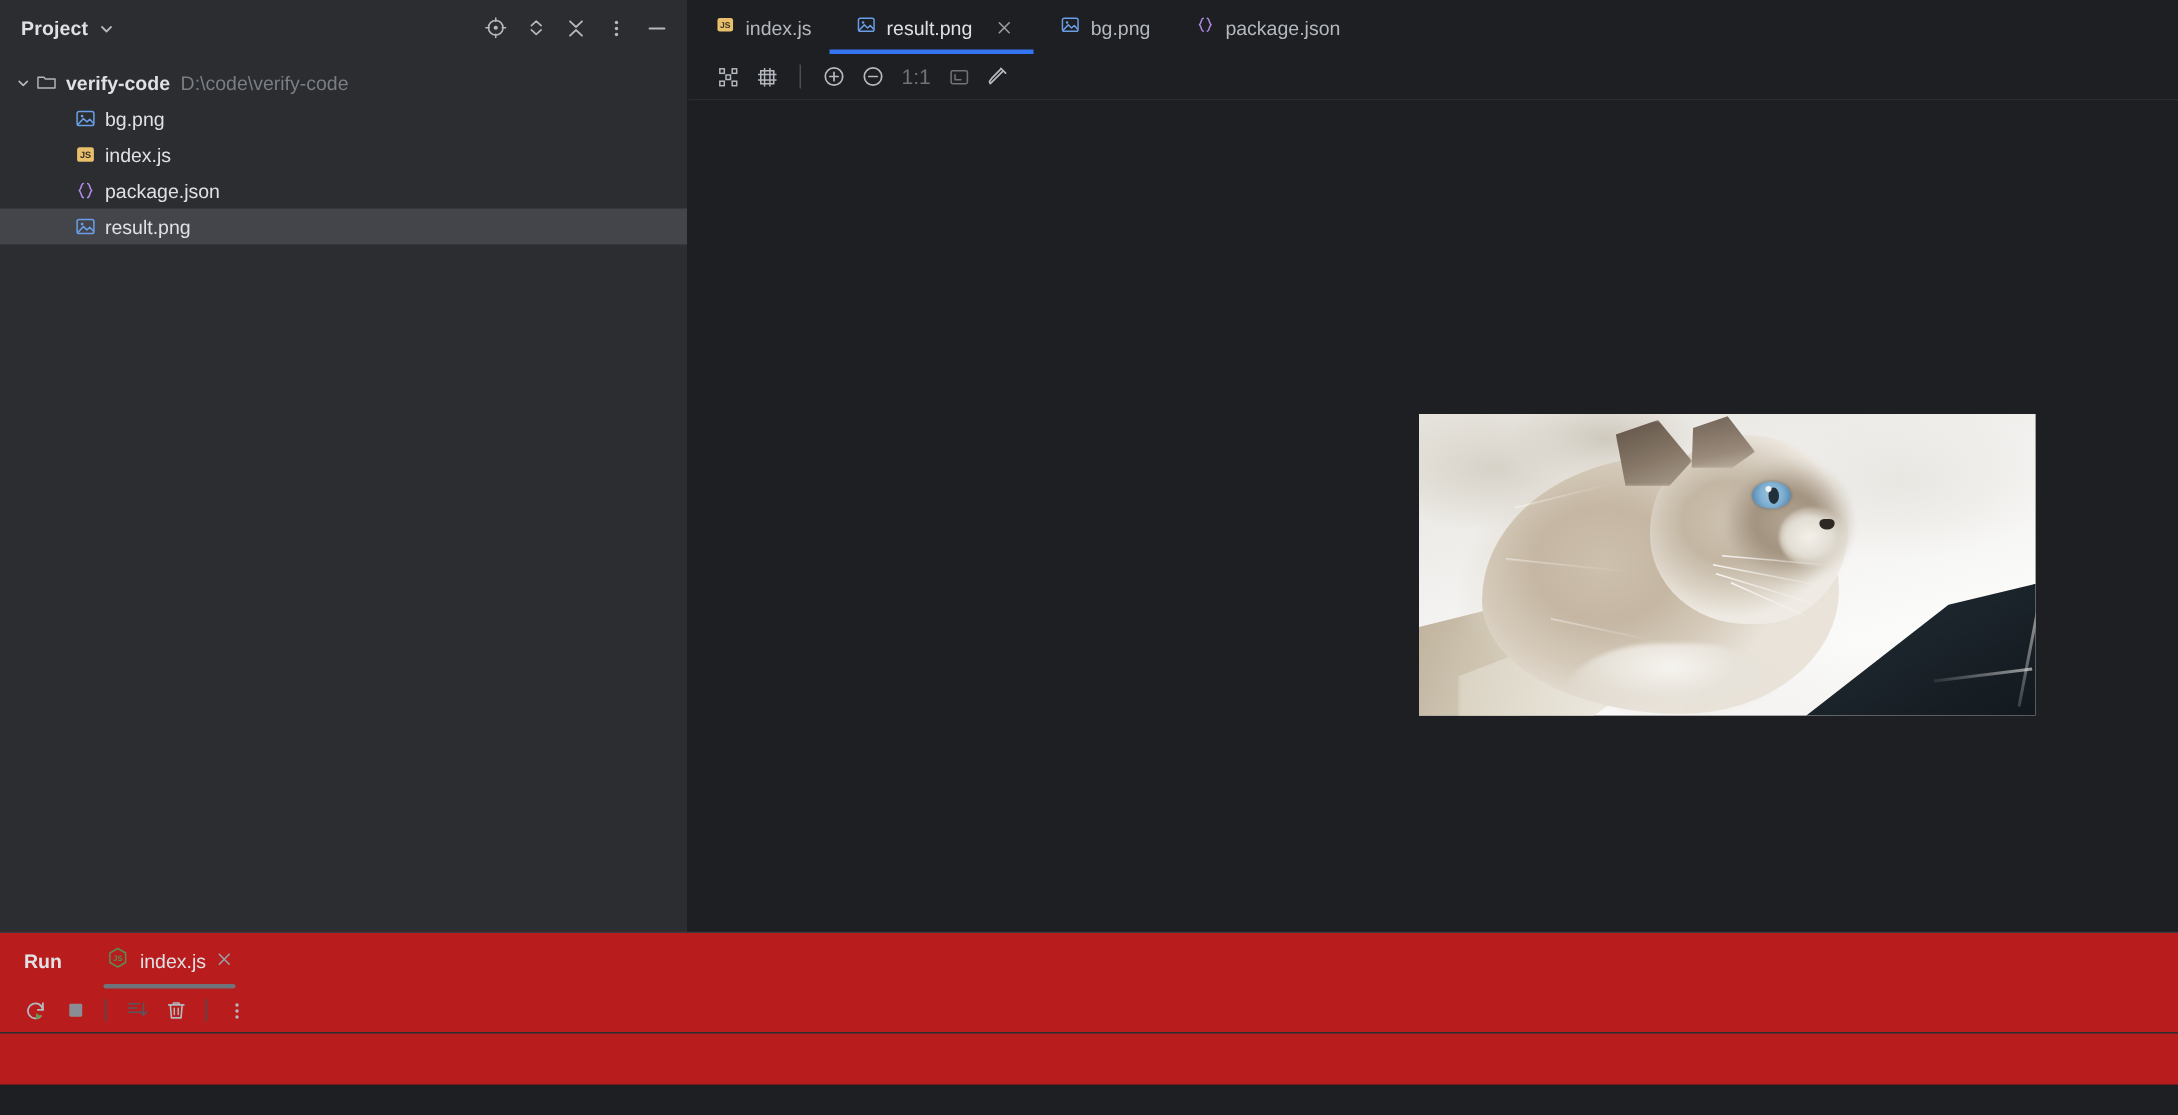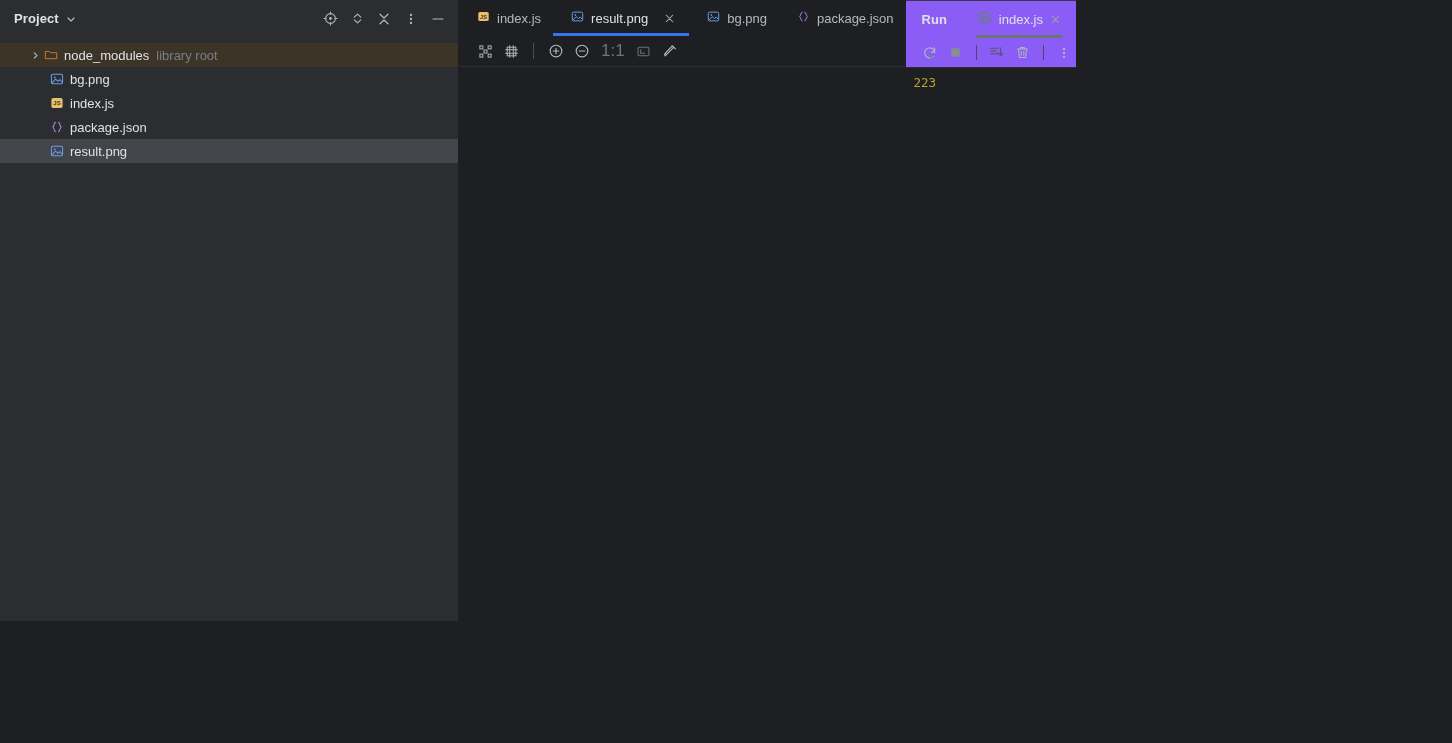--- a/index.html
+++ b/index.html
@@ -3,21 +3,21 @@
 <meta charset="utf-8">
 <style>
   * { box-sizing: border-box; margin: 0; padding: 0; }
   html, body {
     width: 1452px; height: 743px;
     background: #1e1f22;
     font-family: "Liberation Sans", sans-serif;
     overflow: hidden;
     -webkit-font-smoothing: antialiased;
   }
-  .app { position: relative; width: 1452px; height: 743px; display: flex; flex-direction: row; }
+  .app { position: relative; width: 1452px; height: 743px; display: flex; flex-direction: column; }
 
   
   .top-area { display: flex; height: 621px; }
 
   
   .sidebar {
     width: 459px; height: 621px;
     background: #2b2d30;
     border-right: 1px solid #1e1f22;
     display: flex; flex-direction: column;
@@ -95,21 +95,21 @@
   .imgtoolbar {
     height: 31px; min-height: 31px;
     display: flex; align-items: center; gap: 2px;
     padding-left: 14px;
     border-bottom: 1px solid #2b2d30;
   }
   .tbtn {
     width: 24px; height: 24px; display: flex; align-items: center; justify-content: center;
     border-radius: 4px; cursor: default;
   }
-  .tbtn.text { width: auto; padding: 0 5px; font-size: 17px; color: #6f737a; }
+  .tbtn.text { width: auto; padding: 0 5px; font-size: 14px; color: #6f737a; }
   .tsep { width: 1px; height: 16px; background: #4a4d52; margin: 0 8px; }
 
   .canvas { flex: 1; position: relative; overflow: hidden; background: #1e1f22; }
 
   
   .imgwrap {
     position: absolute; left: 487px; top: 209px;
     width: 411px; height: 201px;
     overflow: hidden; background: #efeeec;
   }
@@ -233,21 +233,21 @@
     background: radial-gradient(ellipse 80px 34px at 48% 30%, #f6f4f0 0%, #e7e2d9 55%, rgba(231,226,217,0) 100%);
     filter: blur(1.4px);
   }
   .fur-streak {
     position: absolute; background: linear-gradient(90deg, rgba(255,255,255,.5), rgba(255,255,255,0));
     height: 1px; transform-origin: left center; filter: blur(.3px);
   }
 
   
   .runpanel {
-    height: 102px; background: #8b5cf6;
+    height: 102px; background: #b91c1c;
     border-top: 1px solid #393b40;
     display: flex; flex-direction: column;
   }
   .run-header {
     height: 37px; min-height: 37px; display: flex; align-items: center;
     padding-left: 16px; gap: 0;
   }
   .run-title { font-size: 13px; font-weight: bold; color: #dfe1e5; }
   .run-tab {
     margin-left: 24px; height: 37px; display: flex; align-items: center; gap: 7px;
@@ -318,35 +318,35 @@
           <div class="sb-icon-btn">
             <svg width="16" height="14" viewBox="0 0 16 14">
                 <path d="M3 7 H13" stroke="#b4b8bf" stroke-width="1.2" stroke-linecap="round"></path>
               </svg>
           </div>
         </div>
       </div>
 
       <div class="tree">
 
-
-        <div class="row node-modules ind-1">
+        <div class="row root ind-0">
           <span class="arrow">
             <svg width="9" height="9" viewBox="0 0 10 10">
-                <path d="M3.6 2 L6.6 5 L3.6 8" stroke="#b4b8bf" stroke-width="1.2" fill="none" stroke-linecap="round" stroke-linejoin="round"></path>
+                <path d="M2 3.6 L5 6.6 L8 3.6" stroke="#b4b8bf" stroke-width="1.2" fill="none" stroke-linecap="round" stroke-linejoin="round"></path>
               </svg>
           </span>
           <span class="ficon">
             <svg width="14" height="14" viewBox="0 0 16 16">
-                <path d="M1.5 4 H6 L7.2 5.4 H14.5 V12.2 H1.5 Z" stroke="#cc7832" stroke-width="1.1" fill="none" stroke-linejoin="round"></path>
+                <path d="M1.5 4 H6 L7.2 5.4 H14.5 V12.2 H1.5 Z" stroke="#b4b8bf" stroke-width="1.1" fill="none" stroke-linejoin="round"></path>
               </svg>
           </span>
-          <span class="label">node_modules</span>
-          <span class="sub">library root</span>
-        </div>
+          <span class="label">verify-code</span>
+          <span class="sub">D:\code\verify-code</span>
+        </div>
+
 
         <div class="row ind-2">
           <span class="ficon">
             <svg width="14" height="14" viewBox="0 0 16 16">
               <rect x="1.6" y="2.6" width="12.8" height="10.8" rx="1.6" stroke="#6a9fe8" stroke-width="1.15" fill="none"></rect>
               <circle cx="5.4" cy="6.1" r="1.05" fill="#6a9fe8"></circle>
               <path d="M2.3 12.4 L6.4 8.1 L9.1 10.6 L11.3 8.6 L13.7 11.2" stroke="#6a9fe8" stroke-width="1.15" fill="none" stroke-linecap="round" stroke-linejoin="round"></path>
             </svg>
           </span>
           <span class="label">bg.png</span>
@@ -570,18 +570,15 @@
       <div class="rsep"></div>
       <div class="rbtn">
         <svg width="14" height="14" viewBox="0 0 14 14">
           <circle cx="7" cy="3" r="1.15" fill="#b4b8bf"></circle>
           <circle cx="7" cy="7" r="1.15" fill="#b4b8bf"></circle>
           <circle cx="7" cy="11" r="1.15" fill="#b4b8bf"></circle>
         </svg>
       </div>
     </div>
 
-    <div class="console">
-      <div class="console-line">223</div>
-    </div>
   </div>
 
 </div>
 
 </body></html>

